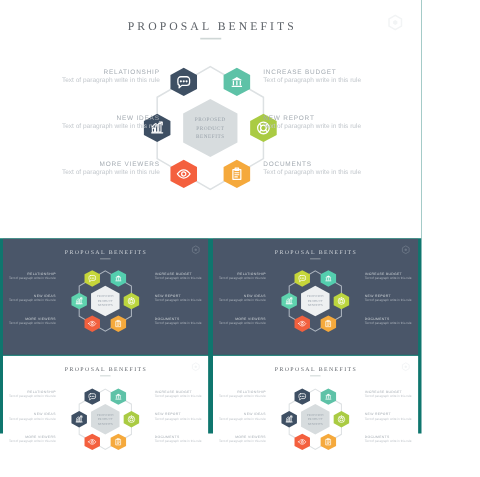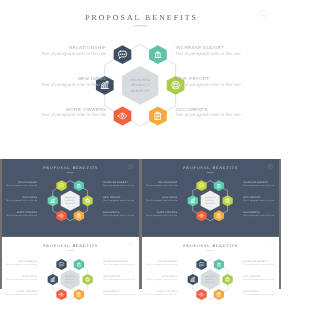--- a/index.html
+++ b/index.html
@@ -1,17 +1,17 @@
 <!DOCTYPE html>
 <html><head>
 <meta charset="utf-8">
 <style>
   html,body{margin:0;padding:0;background:#fff;}
   body{width:281px;height:318px;overflow:hidden;font-family:"Liberation Serif",serif;-webkit-font-smoothing:antialiased;text-rendering:geometricPrecision;}
-  .root{position:absolute;left:0;top:0;width:281px;height:289px;background:#737373;}
+  .root{position:absolute;left:0;top:0;width:281px;height:289px;background:#0f766e;}
   .slide{position:absolute;overflow:hidden;}
   #hero{left:0;top:0;width:281px;height:159px;}
   #t1{left:2px;top:159px;width:137px;height:77.5px;}
   #t2{left:141.5px;top:159px;width:137px;height:77.5px;}
   #t3{left:2px;top:237px;width:137px;height:76px;}
   #t4{left:141.5px;top:237px;width:137px;height:76px;}
   svg{display:block;}
 </style>
 </head>
 <body>

